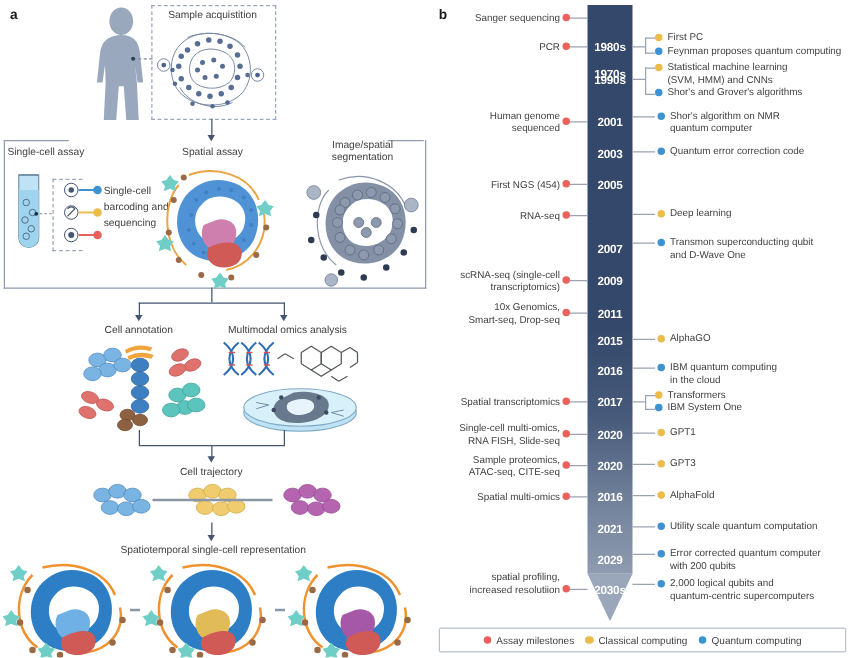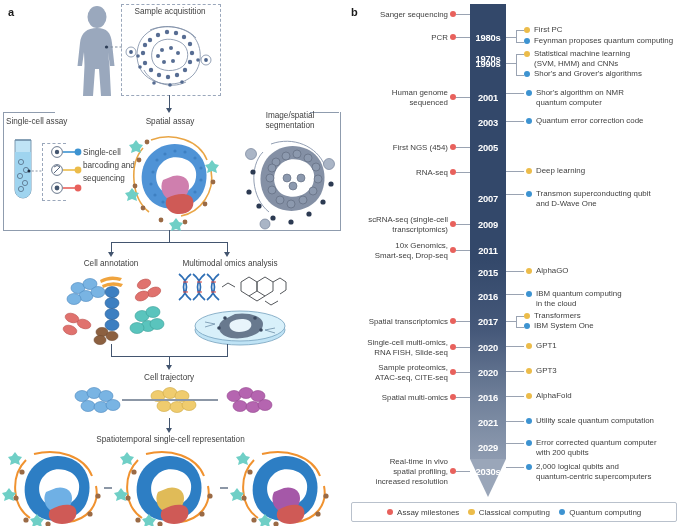--- a/index.html
+++ b/index.html
@@ -587,21 +587,20 @@
       <div class="conn" style="left: 161px; top: 421px; width: 18px; background: rgb(154, 163, 178);"></div>
       <div class="dot" style="left: 181px; top: 417.8px; background: rgb(61, 147, 209);"></div>
       <div class="lbl-r" style="left: 191px; top: 416.4px; width: 180px;">Utility scale quantum computation</div>
       <div class="yr" style="top: 442px;">2029</div>
       <div class="conn" style="left: 161px; top: 443px; width: 18px; background: rgb(154, 163, 178);"></div>
       <div class="dot" style="left: 181px; top: 439.8px; background: rgb(61, 147, 209);"></div>
       <div class="lbl-r" style="left: 191px; top: 438.4px; width: 180px;">Error corrected quantum computer</div>
       <div class="lbl-r" style="left: 191px; top: 448.4px; width: 180px;">with 200 qubits</div>
       <div class="yr" style="top: 466px;">2030s</div>
       <div class="lbl-l" style="right: 237px; top: 457.4px; width: 160px;">
-        <div>Real-time in vivo</div>
         <div>spatial profiling,</div>
         <div>increased resolutiion</div>
       </div>
       <div class="conn" style="left: 111px; top: 471px; width: 14px; background: rgb(154, 163, 178);"></div>
       <div class="dot" style="left: 105px; top: 467.8px; background: rgb(232, 97, 92);"></div>
       <div class="conn" style="left: 161px; top: 467px; width: 18px; background: rgb(154, 163, 178);"></div>
       <div class="dot" style="left: 181px; top: 463.8px; background: rgb(61, 147, 209);"></div>
       <div class="lbl-r" style="left: 191px; top: 462.4px; width: 180px;">2,000 logical qubits and</div>
       <div class="lbl-r" style="left: 191px; top: 472.4px; width: 180px;">quantum-centric supercomputers</div>
     </div>

